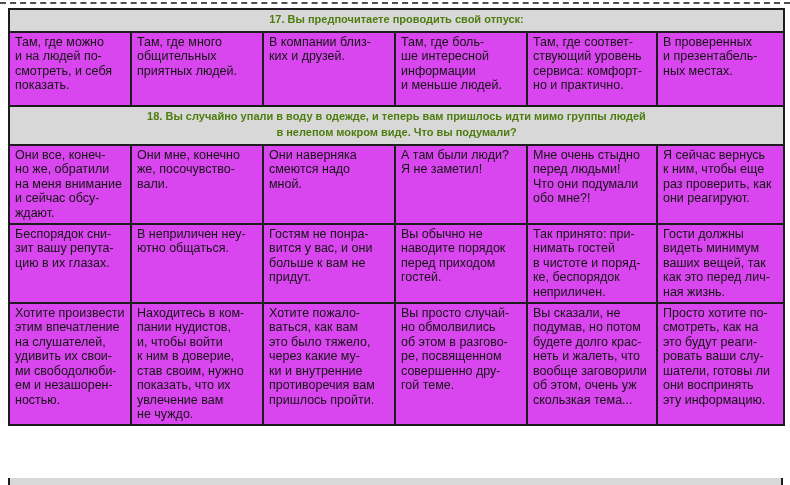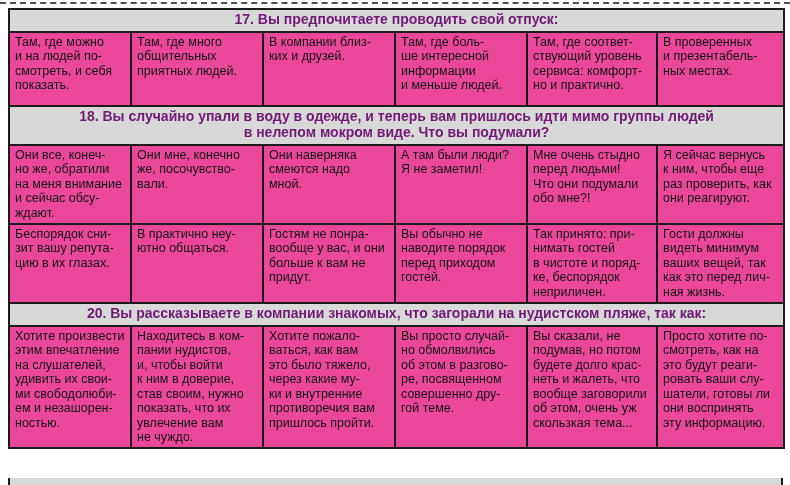--- a/index.html
+++ b/index.html
@@ -28,32 +28,32 @@
   table.quiz td {
     border: 2px solid #1c1c1c;
     vertical-align: top;
     box-sizing: border-box;
   }
   td.qhead {
     background: #d8d8d8;
     text-align: center;
     vertical-align: middle;
     font-weight: bold;
-    font-size: 14px;
+    font-size: 11px;
     line-height: 15.5px;
     padding: 2px 6px;
     white-space: pre-line;
-    color: #701a75;
+    color: #4d7c0f;
   }
   td.cell {
     font-size: 12.5px;
     line-height: 14.4px;
     padding: 2px 4px 3px 5px;
     white-space: pre-line;
-    background: #ec4899;
+    background: #d946ef;
   }
   tr.hh-s { height: 23px; }
   tr.hh-d { height: 39px; margin-left: 12px; }
   tr.rh-a { height: 74px; }
   tr.rh-b { height: 78px; }
   tr.rh-c { height: 74px; margin-left: 36px; }
   tr.rh-d { height: 118px; margin-top: 47px; }
   .next-band {
     position: absolute;
     left: 8px;
@@ -133,45 +133,42 @@
         <td class="cell">Я сейчас вернусь
 к ним, чтобы еще
 раз проверить, как
 они реагируют.</td>
       </tr>
 
       <tr class="rh-c">
         <td class="cell">Беспорядок сни-
 зит вашу репута-
 цию в их глазах.</td>
-        <td class="cell">В практично неу-
+        <td class="cell">В неприличен неу-
 ютно общаться.</td>
         <td class="cell">Гостям не понра-
-вообще у вас, и они
+вится у вас, и они
 больше к вам не
 придут.</td>
         <td class="cell">Вы обычно не
 наводите порядок
 перед приходом
 гостей.</td>
         <td class="cell">Так принято: при-
 нимать гостей
 в чистоте и поряд-
 ке, беспорядок
 неприличен.</td>
         <td class="cell">Гости должны
 видеть минимум
 ваших вещей, так
 как это перед лич-
 ная жизнь.</td>
       </tr>
 
-      <tr class="hh-s">
-        <td colspan="6" class="qhead">20. Вы рассказываете в компании знакомых, что загорали на нудистском пляже, так как:</td>
-      </tr>
       <tr class="rh-d">
         <td class="cell">Хотите произвести
 этим впечатление
 на слушателей,
 удивить их свои-
 ми свободолюби-
 ем и незашорен-
 ностью.</td>
         <td class="cell">Находитесь в ком-
 пании нудистов,

